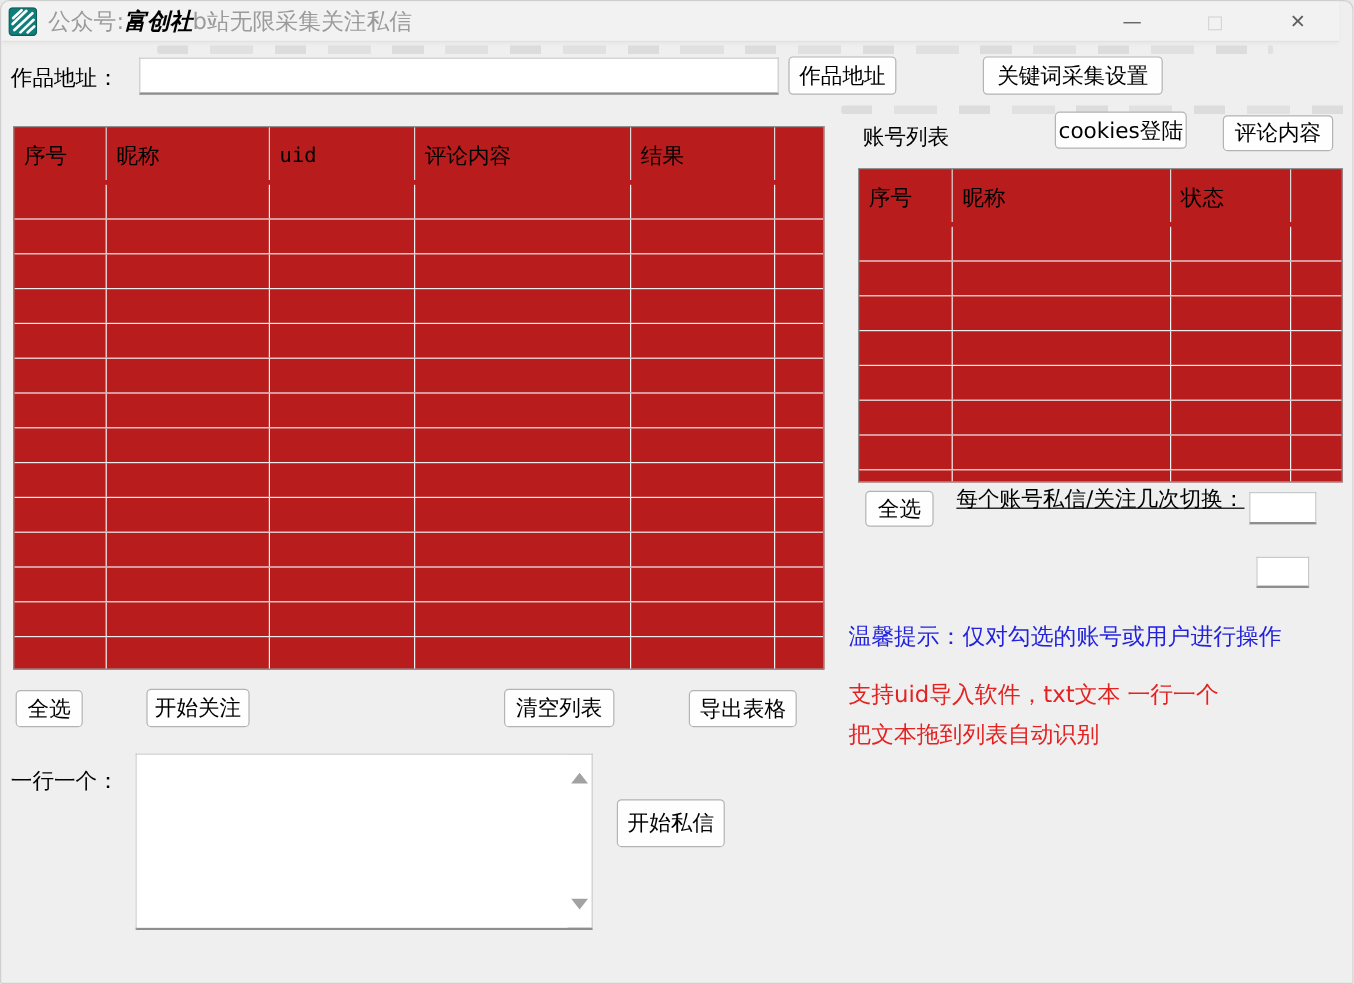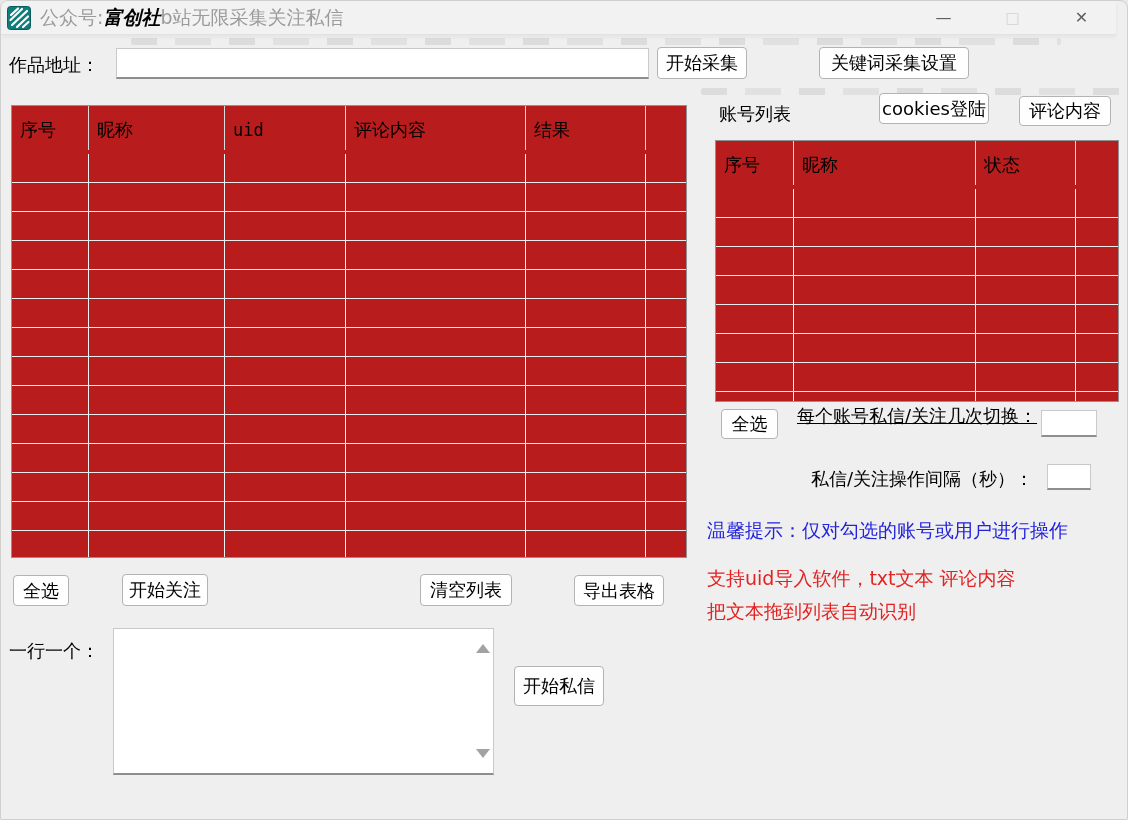--- a/index.html
+++ b/index.html
@@ -79,21 +79,21 @@
       <div class="wbtn max">□</div>
       <div class="wbtn">✕</div>
     </div>
   </div>
 
   <div class="wm" style="left:130px;top:37px;width:930px;"></div>
   <div class="wm" style="left:700px;top:87px;width:420px;"></div>
 
   <div class="lbl" style="left:8px;top:52px;">作品地址：</div>
   <input class="tb" style="left: 115px; top: 47px; width: 533px; height: 31px;" value="">
-  <div class="btn" style="left:656px;top:46px;width:90px;height:32px;">开始采集</div>
+  <div class="btn" style="left:656px;top:46px;width:90px;height:32px;">作品地址</div>
   <div class="btn" style="left:790px;top:46px;width:150px;height:32px;margin-left:28px;">关键词采集设置</div>
 
   <div class="table" style="left:10px;top:104px;width:676px;height:453px;" id="comments-table">
       <div class="thead">
         <div class="th" style="width: 77px;">序号</div>
         <div class="th" style="width: 136px;">昵称</div>
         <div class="th latin" style="width: 121px;">uid</div>
         <div class="th" style="width: 180px;">评论内容</div>
         <div class="th" style="width: 120px;">结果</div>
         <div class="th filler"></div>
@@ -288,20 +288,19 @@
           <div class="td" style="width: 182px;"></div>
           <div class="td" style="width: 100px;"></div>
           <div class="td filler"></div>
         </div>
       </div>
     </div>
 
   <div class="btn" style="left:720px;top:408px;width:57px;height:30px;">全选</div>
   <div class="lbl" style="left:796px;top:403px;text-decoration:underline;">每个账号私信/关注几次切换：</div>
   <input class="tb" style="left: 1040px; top: 409px; width: 56px; height: 27px;" value="">
-  <div class="lbl" style="left:810px;top:466px;">私信/关注操作间隔（秒）：</div>
   <input class="tb" style="left: 1046px; top: 463px; width: 44px; height: 26px;" value="">
 
   <div class="tip blue" style="left:706px;top:517px;">温馨提示：仅对勾选的账号或用户进行操作</div>
-  <div class="tip red" style="left:706px;top:565px;">支持uid导入软件，txt文本 评论内容</div>
+  <div class="tip red" style="left:706px;top:565px;">支持uid导入软件，txt文本 一行一个</div>
   <div class="tip red" style="left:706px;top:598px;">把文本拖到列表自动识别</div>
 
 </div>
 
 </body></html>

